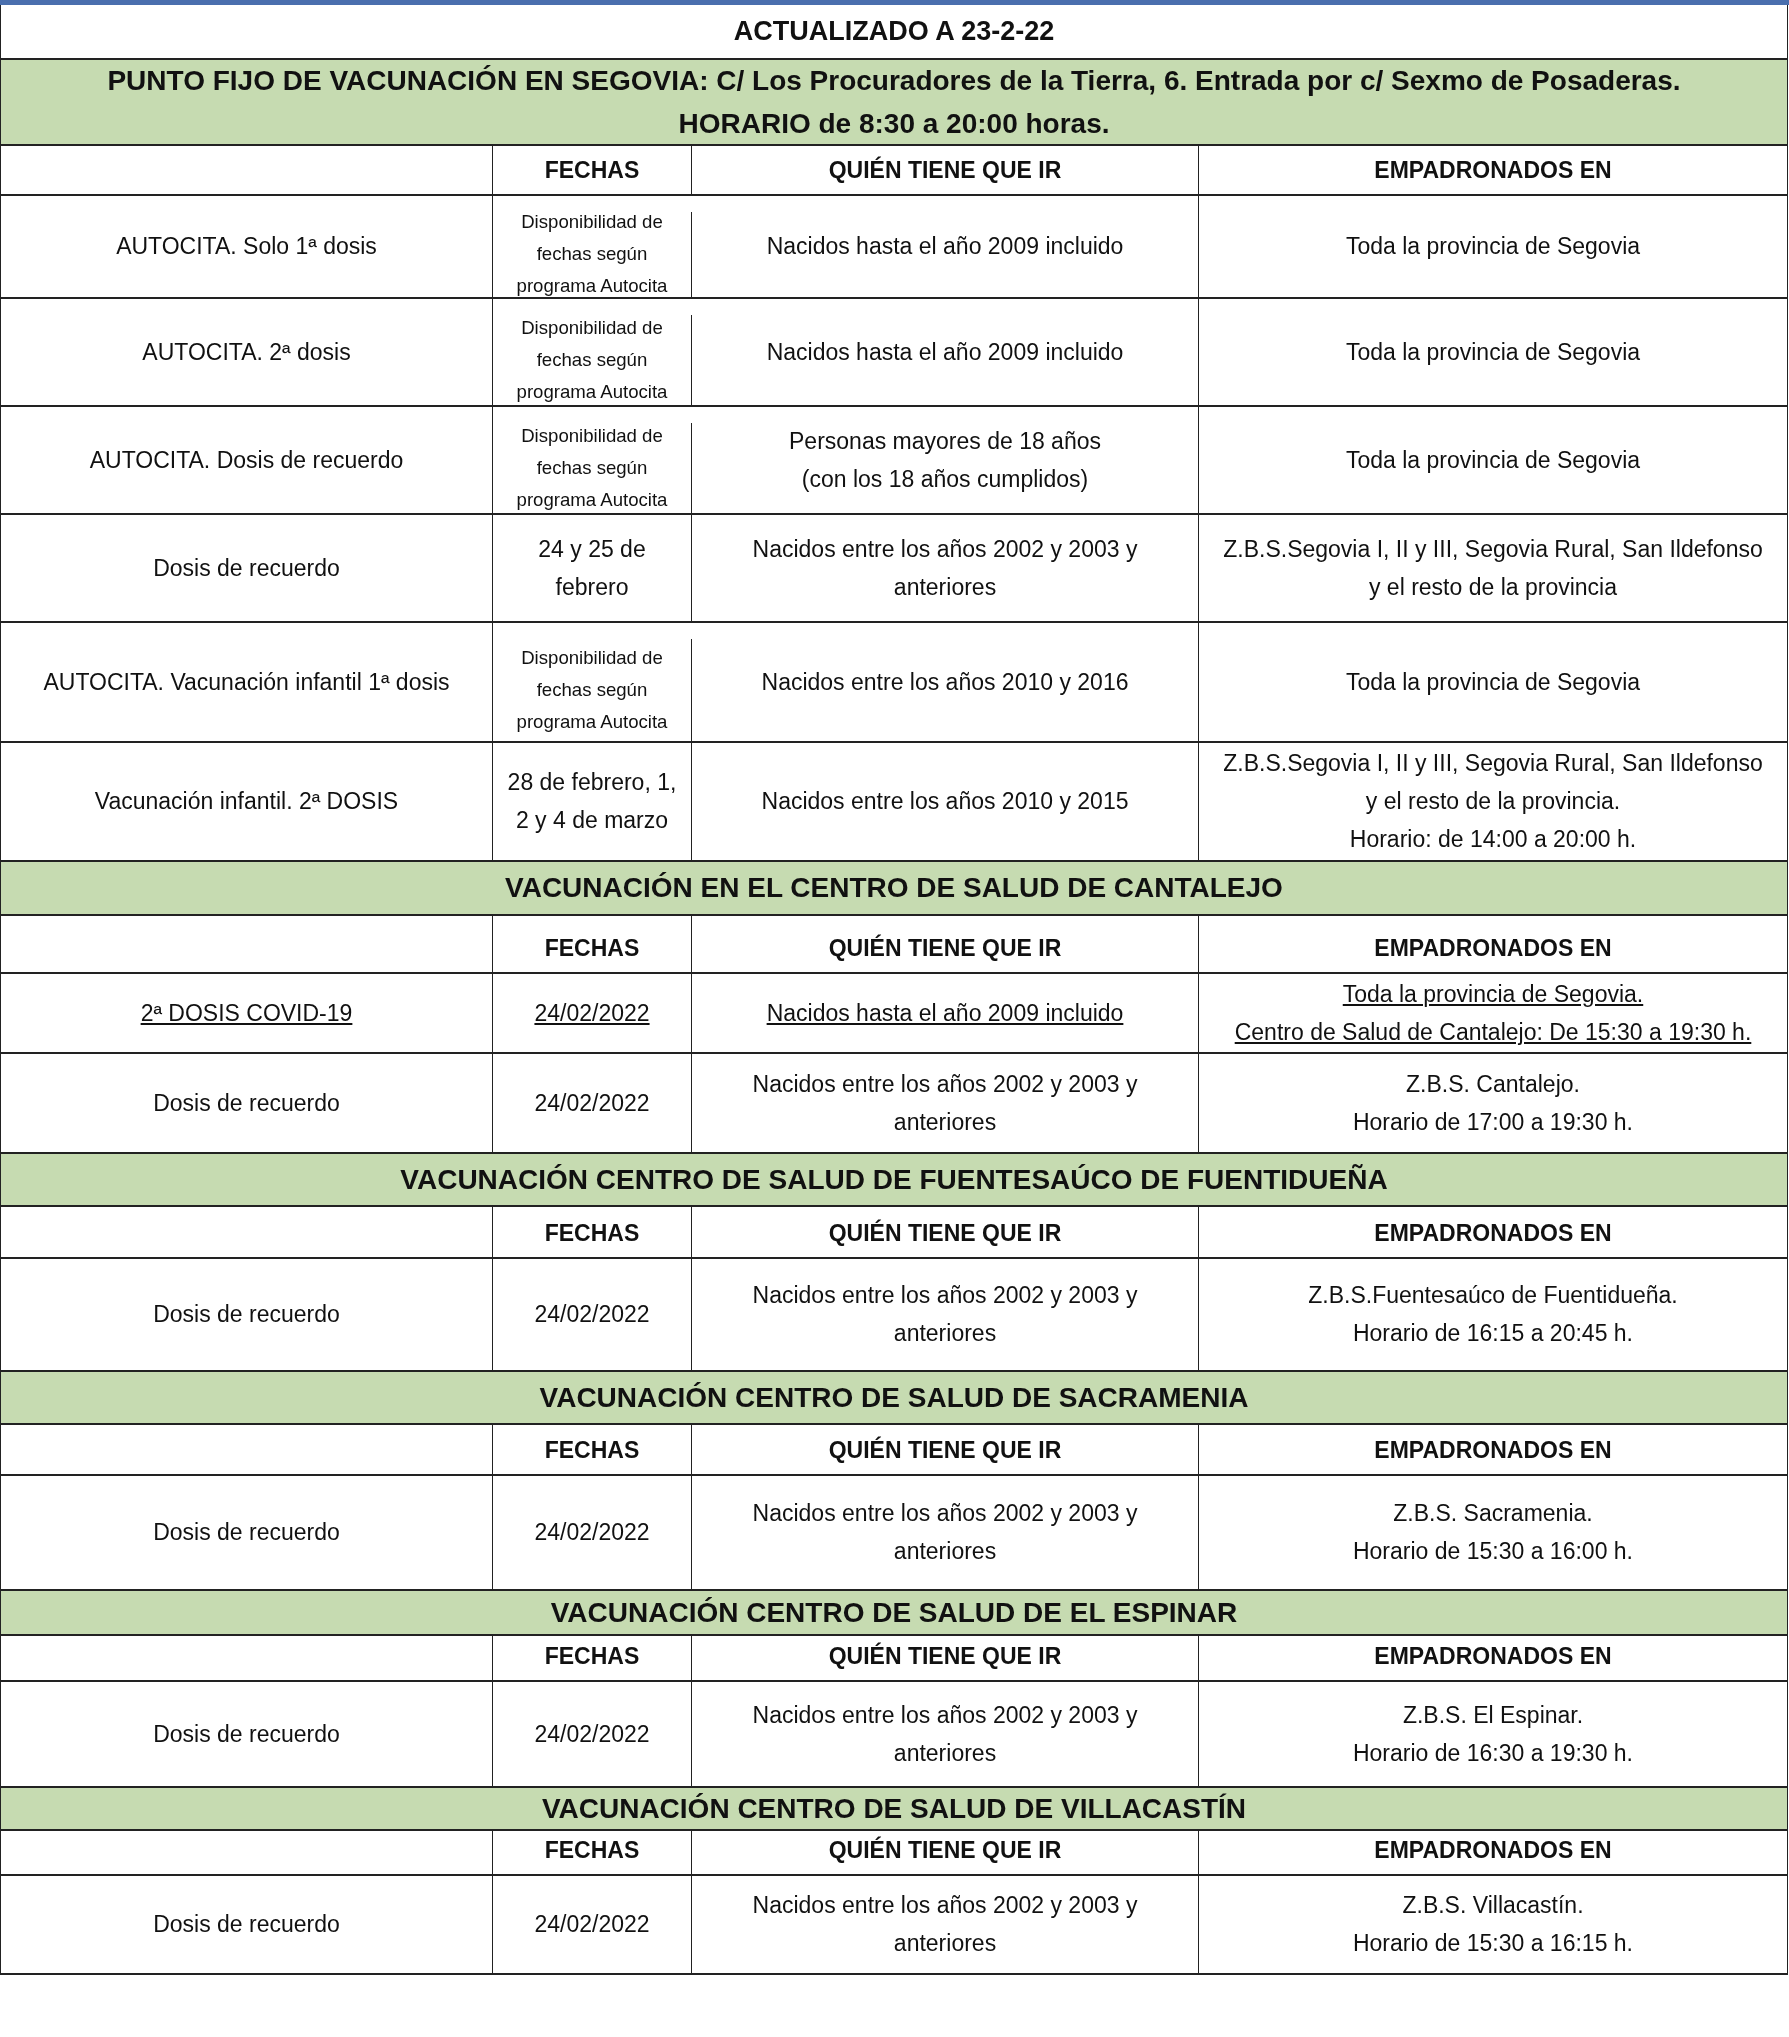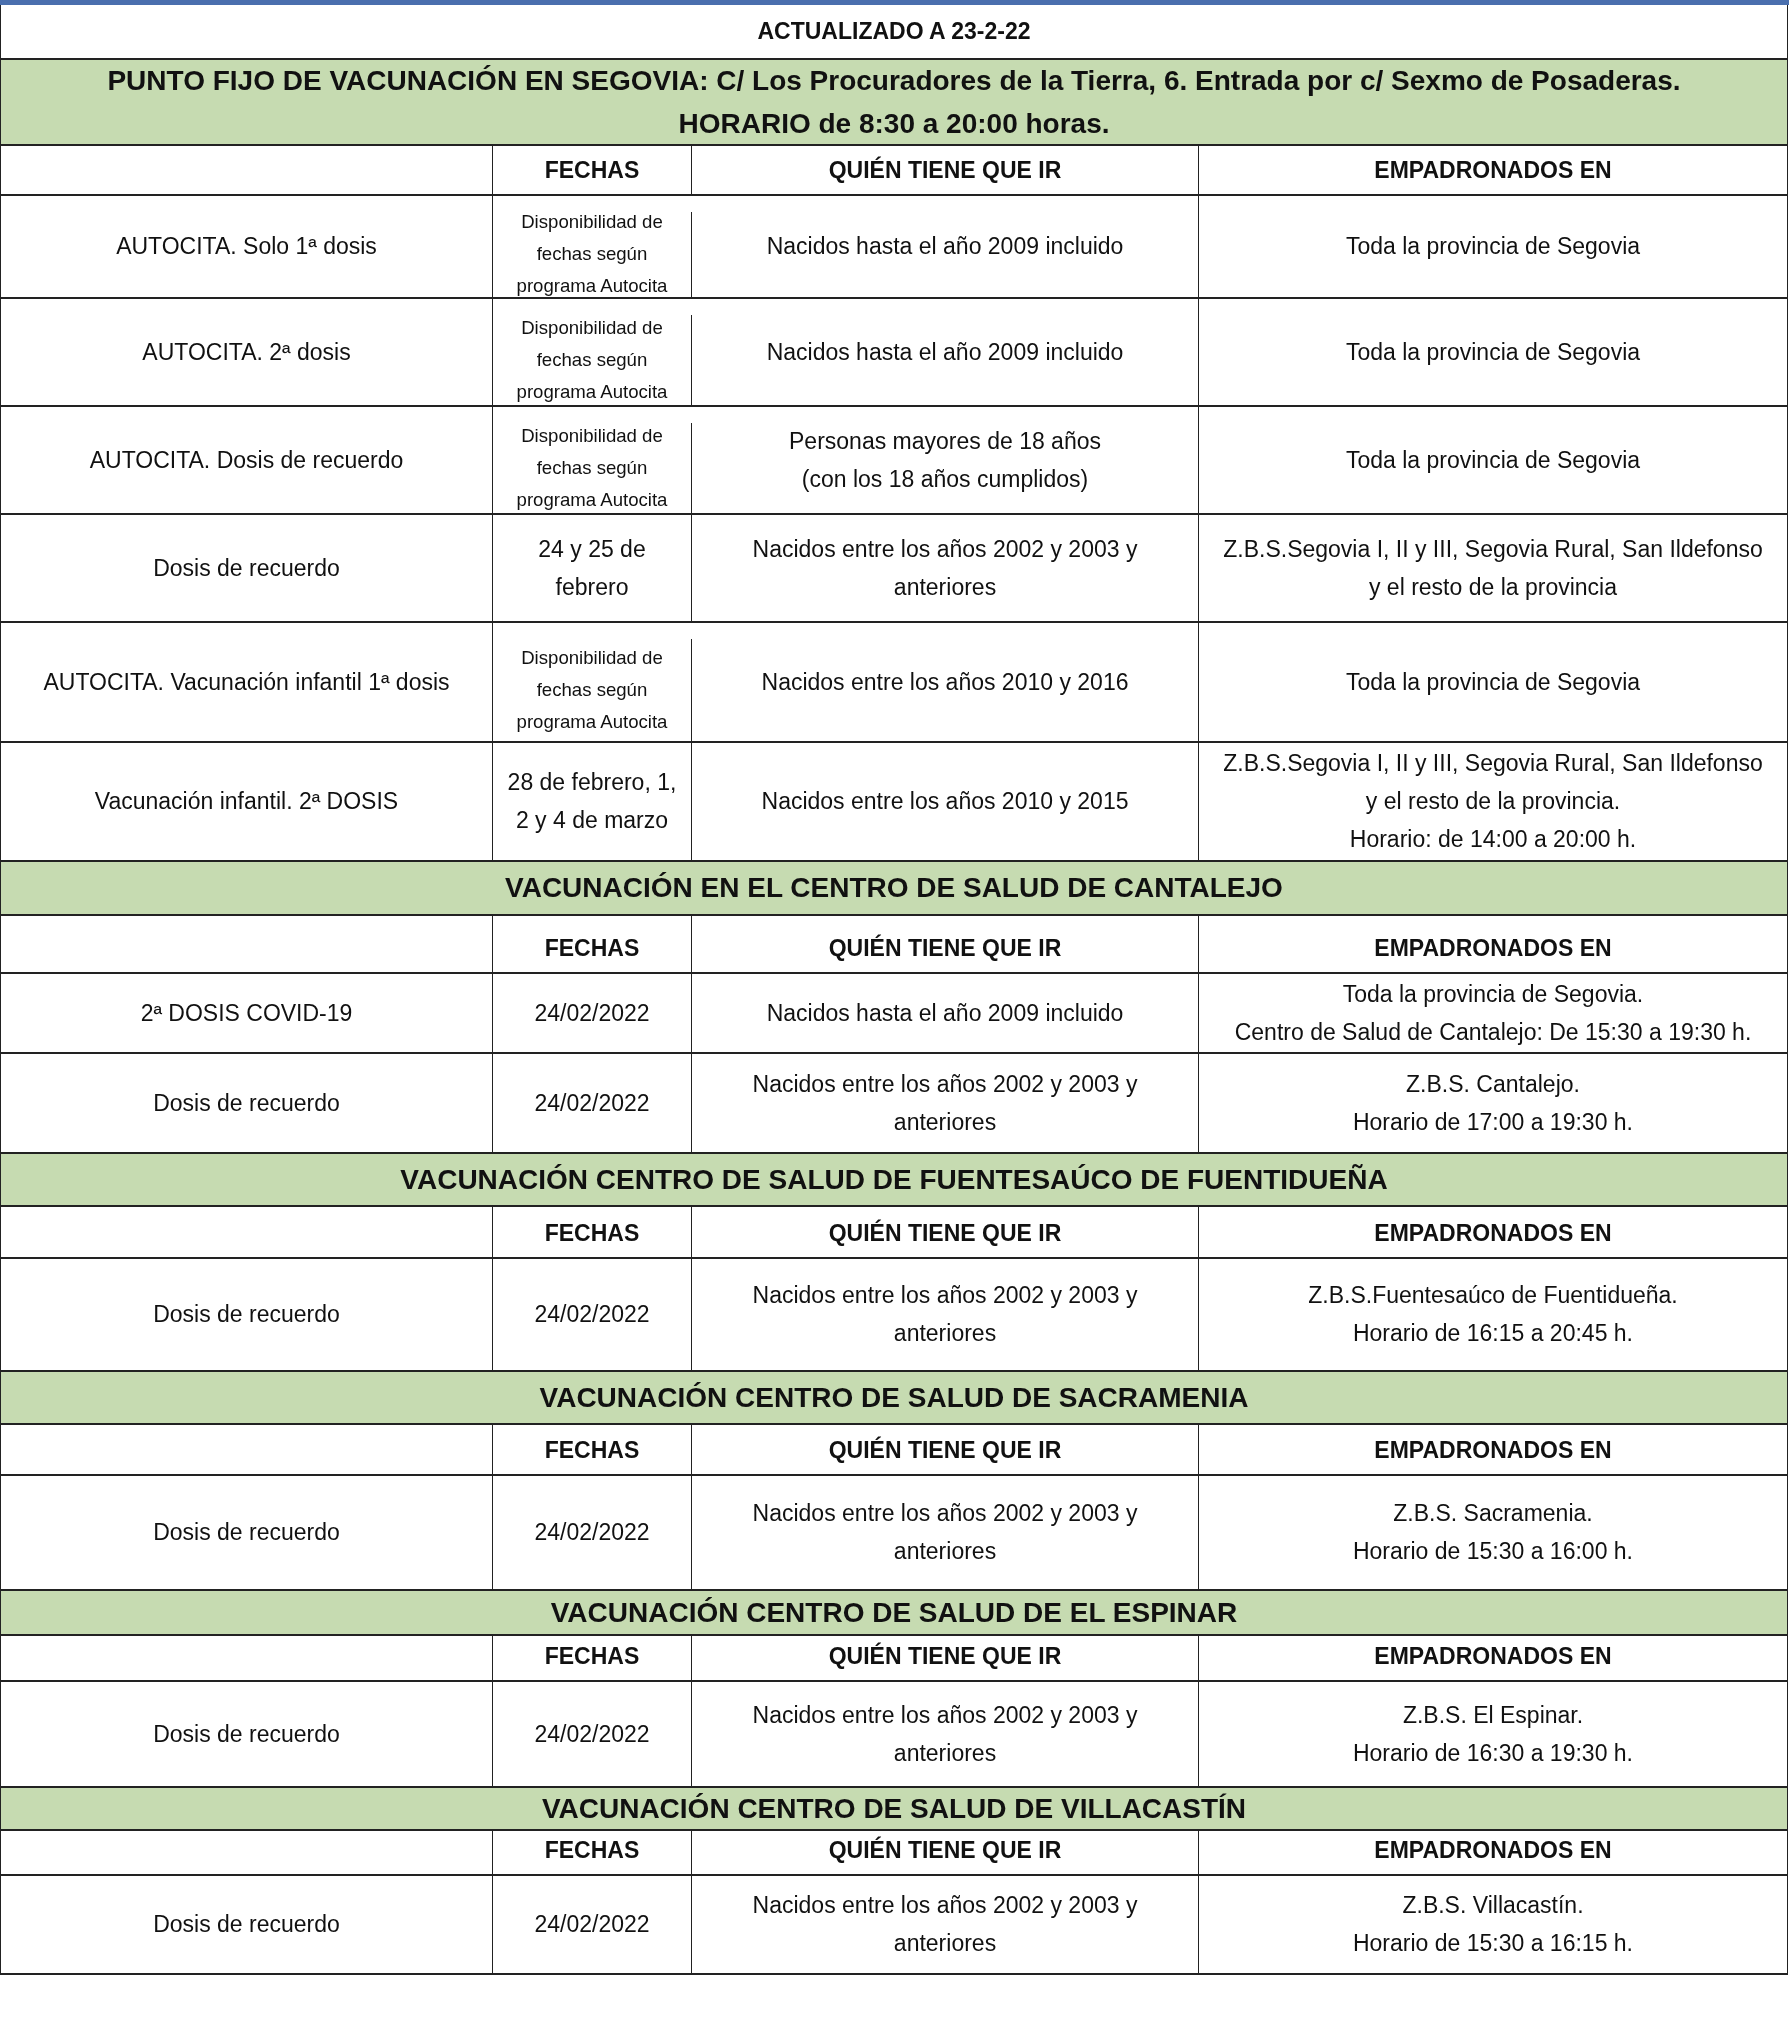--- a/index.html
+++ b/index.html
@@ -2,21 +2,21 @@
 <html style="font-size:15px"><head>
 <meta charset="utf-8">
 <style>
   * { box-sizing: border-box; margin: 0; padding: 0; }
   html, body { width: 1790px; height: 2038px; background: #ffffff; overflow: hidden; }
   body { font-family: "Liberation Sans", "DejaVu Sans", sans-serif; color: #111; position: relative; }
   .topbar { position: absolute; left: 0; top: 0; width: 1790px; height: 4.7px; background: #4a6fae; }
   .sheet { position: absolute; left: 0; top: 4.7px; width: 1788px; border-left: 1.9px solid #222; border-right: 1.9px solid #222; }
   .row { display: flex; border-bottom: 2.8px solid #222; }
   .title-row { height: 55px; align-items: center; justify-content: center; background: #fff; }
-  .title-row span { font-weight: bold; font-size: 23px; }
+  .title-row span { font-weight: bold; font-size: 27px; }
   .band { background: #c6dbb1; display: flex; flex-direction: column; align-items: center; justify-content: center; font-weight: bold; font-size: 28px; line-height: 43px; text-align: center; }
   .cell { display: flex; flex-direction: column; align-items: center; justify-content: center; text-align: center; border-right: 1.9px solid #222; font-size: 23px; line-height: 38px; padding: 0 3.7px; }
   .cell:last-child { border-right: none; }
   .c1 { width: 492px; }
   .c2 { width: 199px; }
   .c3 { width: 507px; }
   .c4 { flex: 1; }
   .hdr .cell { font-weight: bold; font-size: 23px; justify-content: flex-end; padding-bottom: 5px; }
   .small { font-size: 18.6px; line-height: 32px; margin-top: 16px; }
 </style>
@@ -156,21 +156,21 @@
       <div class="cell c2">
         <span>FECHAS</span>
       </div>
       <div class="cell c3">
         <span>QUIÉN TIENE QUE IR</span>
       </div>
       <div class="cell c4">
         <span>EMPADRONADOS EN</span>
       </div>
     </div>
-    <div class="row" style="height: 80px;">
+    <div class="row" style="height: 80px; text-decoration: underline;">
       <div class="cell c1">
         <span>2ª DOSIS COVID-19</span>
       </div>
       <div class="cell c2">
         <div>24/02/2022</div>
       </div>
       <div class="cell c3">
         <div>Nacidos hasta el año 2009 incluido</div>
       </div>
       <div class="cell c4">

